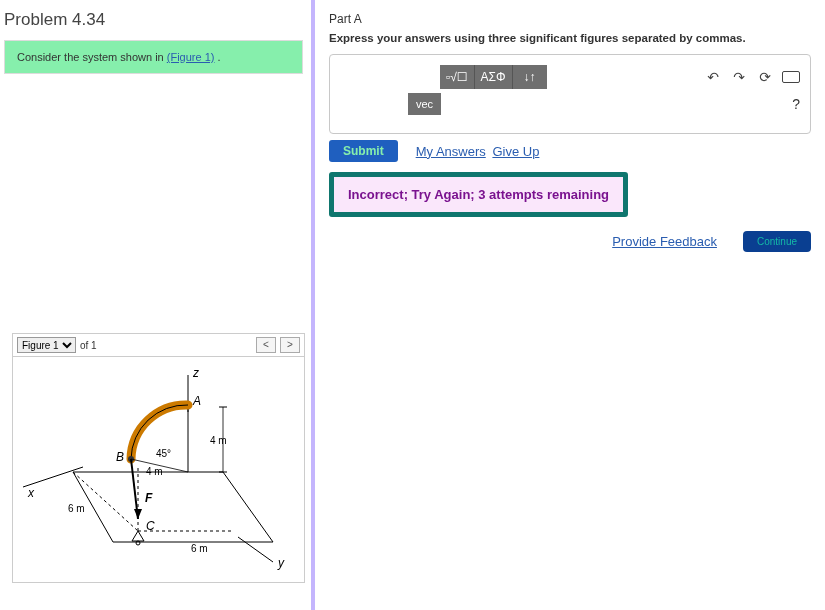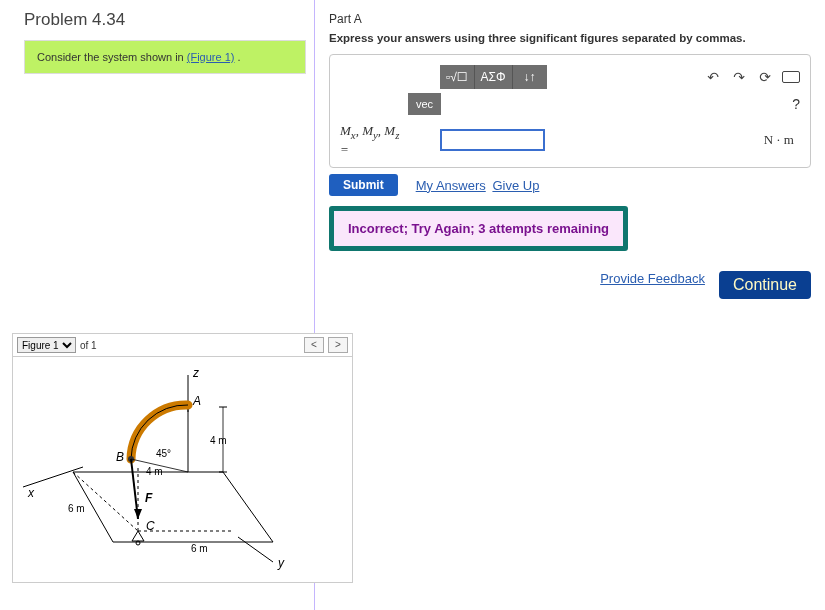--- a/index.html
+++ b/index.html
@@ -8,49 +8,49 @@
     font-size: 12px;
     color: #333;
     background: #fff;
     width: 825px;
     height: 610px;
     overflow: hidden;
   }
   .layout { display: flex; height: 100%; }
   .left-col {
     width: 315px;
-    border-right: 1px solid #c4b5fd;
-    padding: 10px 8px 8px 24px;
+    border-right: 4px solid #c4b5fd;
+    padding: 10px 8px 8px 4px;
   }
   .right-col {
     flex: 1;
     padding: 12px 14px 8px 14px;
     position: relative;
   }
 
   
   .problem-title {
     font-size: 17px;
     color: #444;
     margin-bottom: 10px;
   }
   .consider-box {
     border: 1px solid #dcdcdc;
-    background: #bef264;
+    background: #86efac;
     padding: 10px 12px;
     font-size: 11px;
     color: #333;
   }
   .consider-box a { color: #2a5db0; text-decoration: underline; }
 
   .figure-panel {
     position: absolute;
     left: 12px;
     top: 333px;
-    width: 341px;
+    width: 293px;
     border: 1px solid #ccc;
   }
   .figure-header {
     display: flex;
     align-items: center;
     justify-content: space-between;
     padding: 3px 4px;
     border-bottom: 1px solid #ccc;
     background: #fff;
   }
@@ -199,21 +199,21 @@
   }
 
   .submit-row {
     display: flex;
     align-items: center;
     gap: 18px;
     margin-bottom: 10px;
   }
   .submit-btn {
     background: #1f5fbf;
-    color: #ffffff;
+    color: #86efac;
     border: none;
     border-radius: 3px;
     padding: 4px 14px;
     font-size: 12px;
     font-weight: bold;
     cursor: pointer;
   }
   .link { color: #2a5db0; text-decoration: underline; font-size: 13px; cursor: pointer; }
 
   .feedback-box {
@@ -224,31 +224,31 @@
     font-weight: bold;
     font-size: 13px;
     border-radius: 3px;
     display: inline-block;
     margin-bottom: 14px;
   }
 
   .bottom-actions {
     display: flex;
     justify-content: flex-end;
-    align-items: flex-start;
-    gap: 14px;
-    margin-top: 6px;
+    align-items: center;
+    gap: 26px;
+    margin-top: 0;
   }
   .continue-btn {
     background: #0a3f91;
-    color: #fef9c3;
+    color: #14b8a6;
     border: none;
     border-radius: 4px;
     padding: 5px 14px;
-    font-size: 16px;
+    font-size: 10px;
     cursor: pointer;
   }
 </style>
 </head>
 <body>
 
 <div class="layout">
   <div class="left-col" style="position:relative">
     <div class="problem-title">Problem 4.34</div>
     <div class="consider-box">
@@ -333,27 +333,20 @@
           <button class="tb-icon-btn">↶</button>
           <button class="tb-icon-btn">↷</button>
           <button class="tb-icon-btn">⟳</button>
           <span class="keyboard-icon"></span>
         </div>
       </div>
       <div class="vec-row">
         <button class="vec-btn">vec</button>
         <button class="help-btn">?</button>
       </div>
-      <div class="input-row">
-        <div class="input-label">
-          <span><i>M<sub>x</sub></i>, <i>M<sub>y</sub></i>, <i>M<sub>z</sub></i></span><br>=
-        </div>
-        <input class="answer-input" type="text" value="" style="">
-        <div class="units">N · m</div>
-      </div>
     </div>
 
     <div class="submit-row">
       <button class="submit-btn">Submit</button>
       <span>
         <a class="link">My Answers</a>&nbsp;&nbsp;<a class="link">Give Up</a>
       </span>
     </div>
 
     <div class="feedback-box">Incorrect; Try Again; 3 attempts remaining</div>

